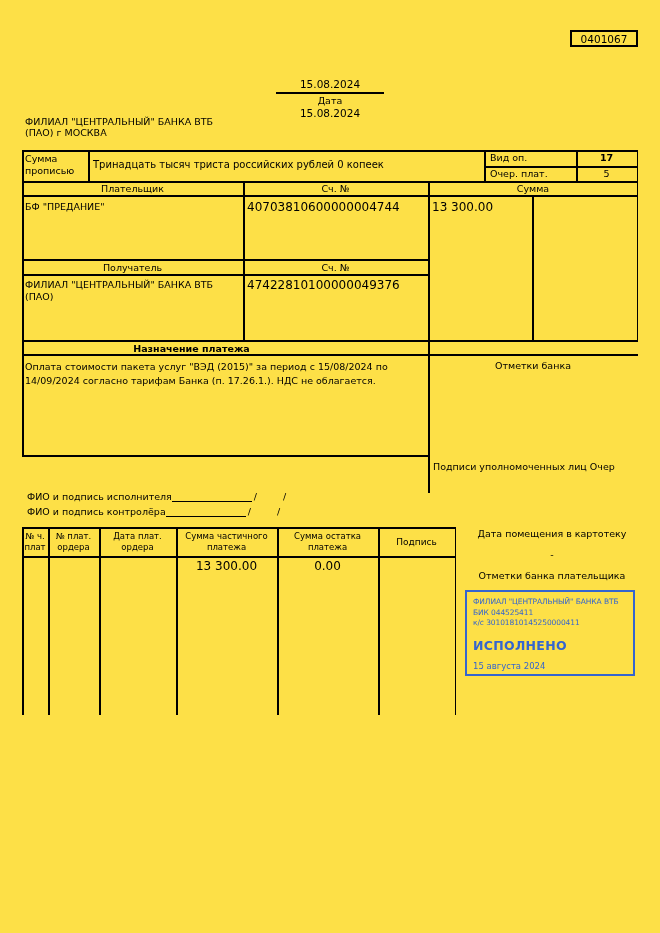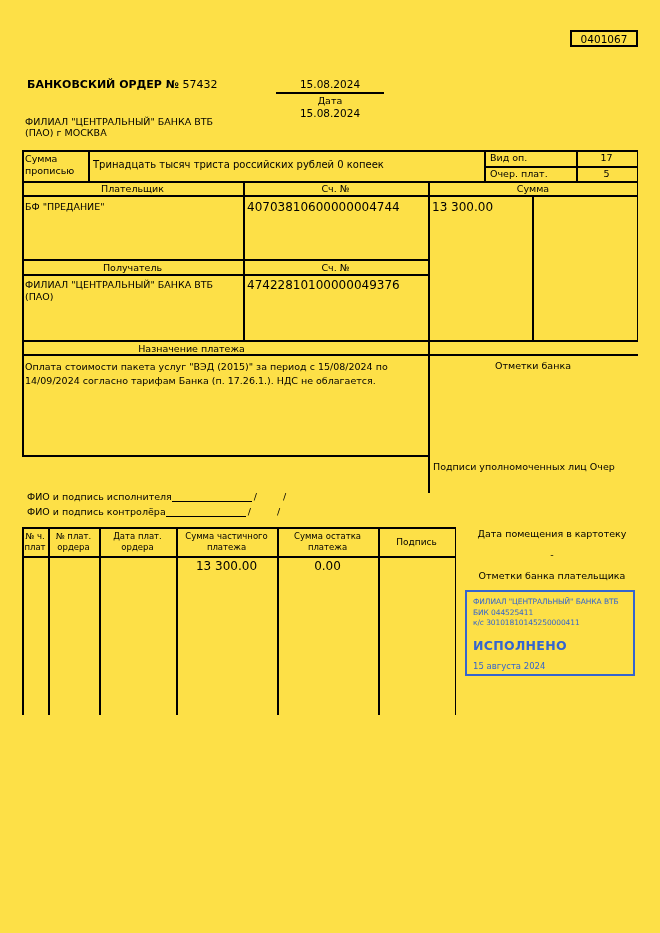--- a/index.html
+++ b/index.html
@@ -40,24 +40,20 @@
 </style>
 </head>
 <body>
 
 <div class="page">
 
   <div class="code-box">
     <span>0401067</span>
   </div>
 
-  <div class="title-row">
-    <span class="b">БАНКОВСКИЙ ОРДЕР №</span>
-    <span>57432</span>
-  </div>
 
   <div class="date-block">
     <div class="date-top">15.08.2024</div>
     <div class="date-lbl">Дата</div>
     <div class="date-bot">15.08.2024</div>
   </div>
 
   <div class="txt" style="left:25px;top:116px;">ФИЛИАЛ "ЦЕНТРАЛЬНЫЙ" БАНКА ВТБ</div>
   <div class="txt" style="left:25px;top:127px;">(ПАО) г МОСКВА</div>
 
@@ -77,40 +73,40 @@
   <div class="vl" style="left:576px;top:150px;height:31px;"></div>
   <div class="vl" style="left:636.5px;top:150px;height:192px;"></div>
   <div class="vl" style="left:243px;top:181px;height:160px;"></div>
   <div class="vl" style="left:428px;top:181px;height:312px;"></div>
   <div class="vl" style="left:532px;top:195px;height:146px;"></div>
 
   <div class="txt" style="left:25px;top:153px;">Сумма</div>
   <div class="txt" style="left:25px;top:165px;">прописью</div>
   <div class="txt" style="left:93px;top:159px;font-size:10px;">Тринадцать тысяч триста российских рублей 0 копеек</div>
   <div class="txt" style="left:490px;top:152px;">Вид оп.</div>
-  <div class="txt ctr" style="left:577px;top:152px;width:59px;">17</div>
+  <div class="txt ctr" style="left:577px;top:152px;width:59px;font-weight:bold;">17</div>
   <div class="txt" style="left:490px;top:168px;">Очер. плат.</div>
   <div class="txt ctr" style="left:577px;top:168px;width:59px;">5</div>
 
   <div class="txt ctr" style="left:22px;top:183px;width:221px;">Плательщик</div>
   <div class="txt ctr" style="left:243px;top:183px;width:185px;">Сч. №</div>
   <div class="txt ctr" style="left:428px;top:183px;width:210px;">Сумма</div>
 
   <div class="txt" style="left:25px;top:201px;">БФ "ПРЕДАНИЕ"</div>
   <div class="txt mono-num" style="left:247px;top:201px;">40703810600000004744</div>
   <div class="txt mono-num" style="left:432px;top:201px;">13 300.00</div>
 
   <div class="txt ctr" style="left:22px;top:262px;width:221px;">Получатель</div>
   <div class="txt ctr" style="left:243px;top:262px;width:185px;">Сч. №</div>
 
   <div class="txt" style="left:25px;top:279px;">ФИЛИАЛ "ЦЕНТРАЛЬНЫЙ" БАНКА ВТБ</div>
   <div class="txt" style="left:25px;top:291px;text-align:center;">(ПАО)</div>
   <div class="txt mono-num" style="left:247px;top:279px;">47422810100000049376</div>
 
-  <div class="txt ctr" style="left:22px;top:343px;width:339px;">Назначение платежа</div>
+  <div class="txt ctr" style="left:22px;top:343px;width:339px;font-weight:bold;">Назначение платежа</div>
   <div class="txt" style="left:25px;top:360px;width:398px;white-space:normal;line-height:13.5px;">Оплата стоимости пакета услуг "ВЭД (2015)" за период с 15/08/2024 по 14/09/2024 согласно тарифам Банка (п. 17.26.1.). НДС не облагается.</div>
   <div class="txt ctr" style="left:428px;top:360px;width:210px;">Отметки банка</div>
   <div class="txt" style="left:433px;top:461px;">Подписи уполномоченных лиц Очер</div>
 
   <div class="sig-row" style="top:488px;">
     <span>ФИО и подпись исполнителя</span>
     <span class="sig-line"></span>
     <span class="sig-slash">/</span>
     <span class="sig-slash2">/</span>
   </div>

